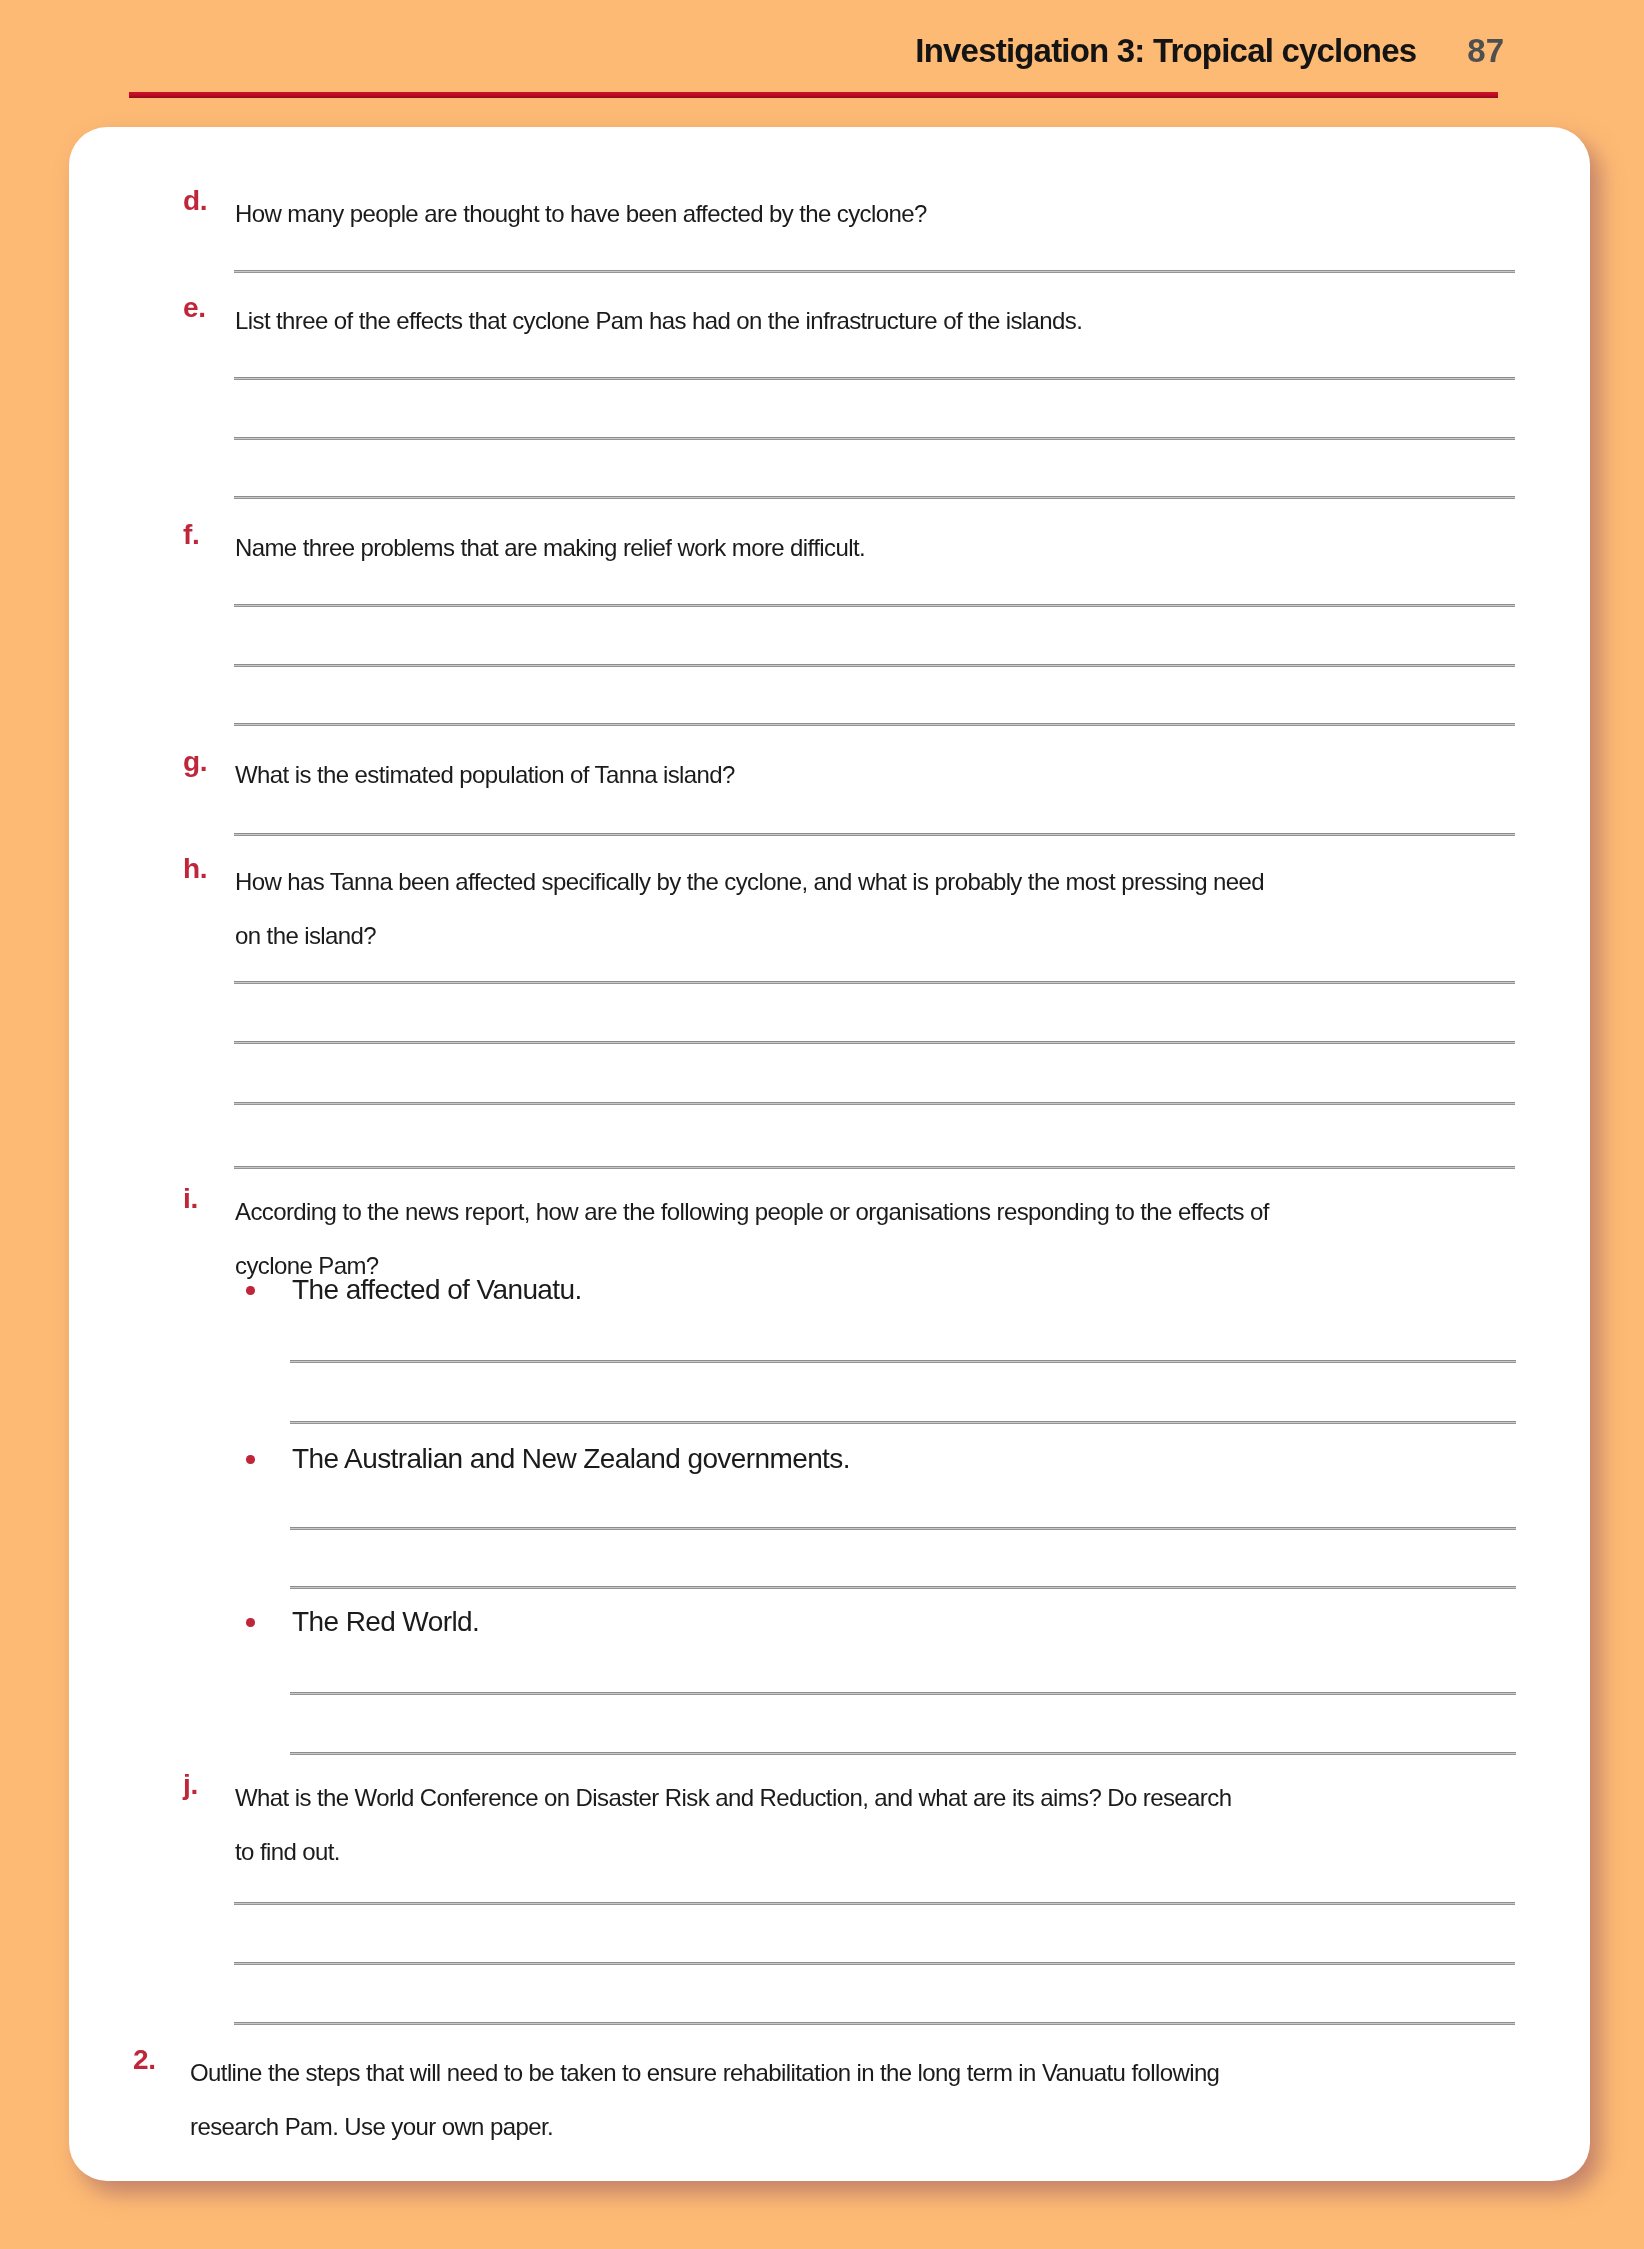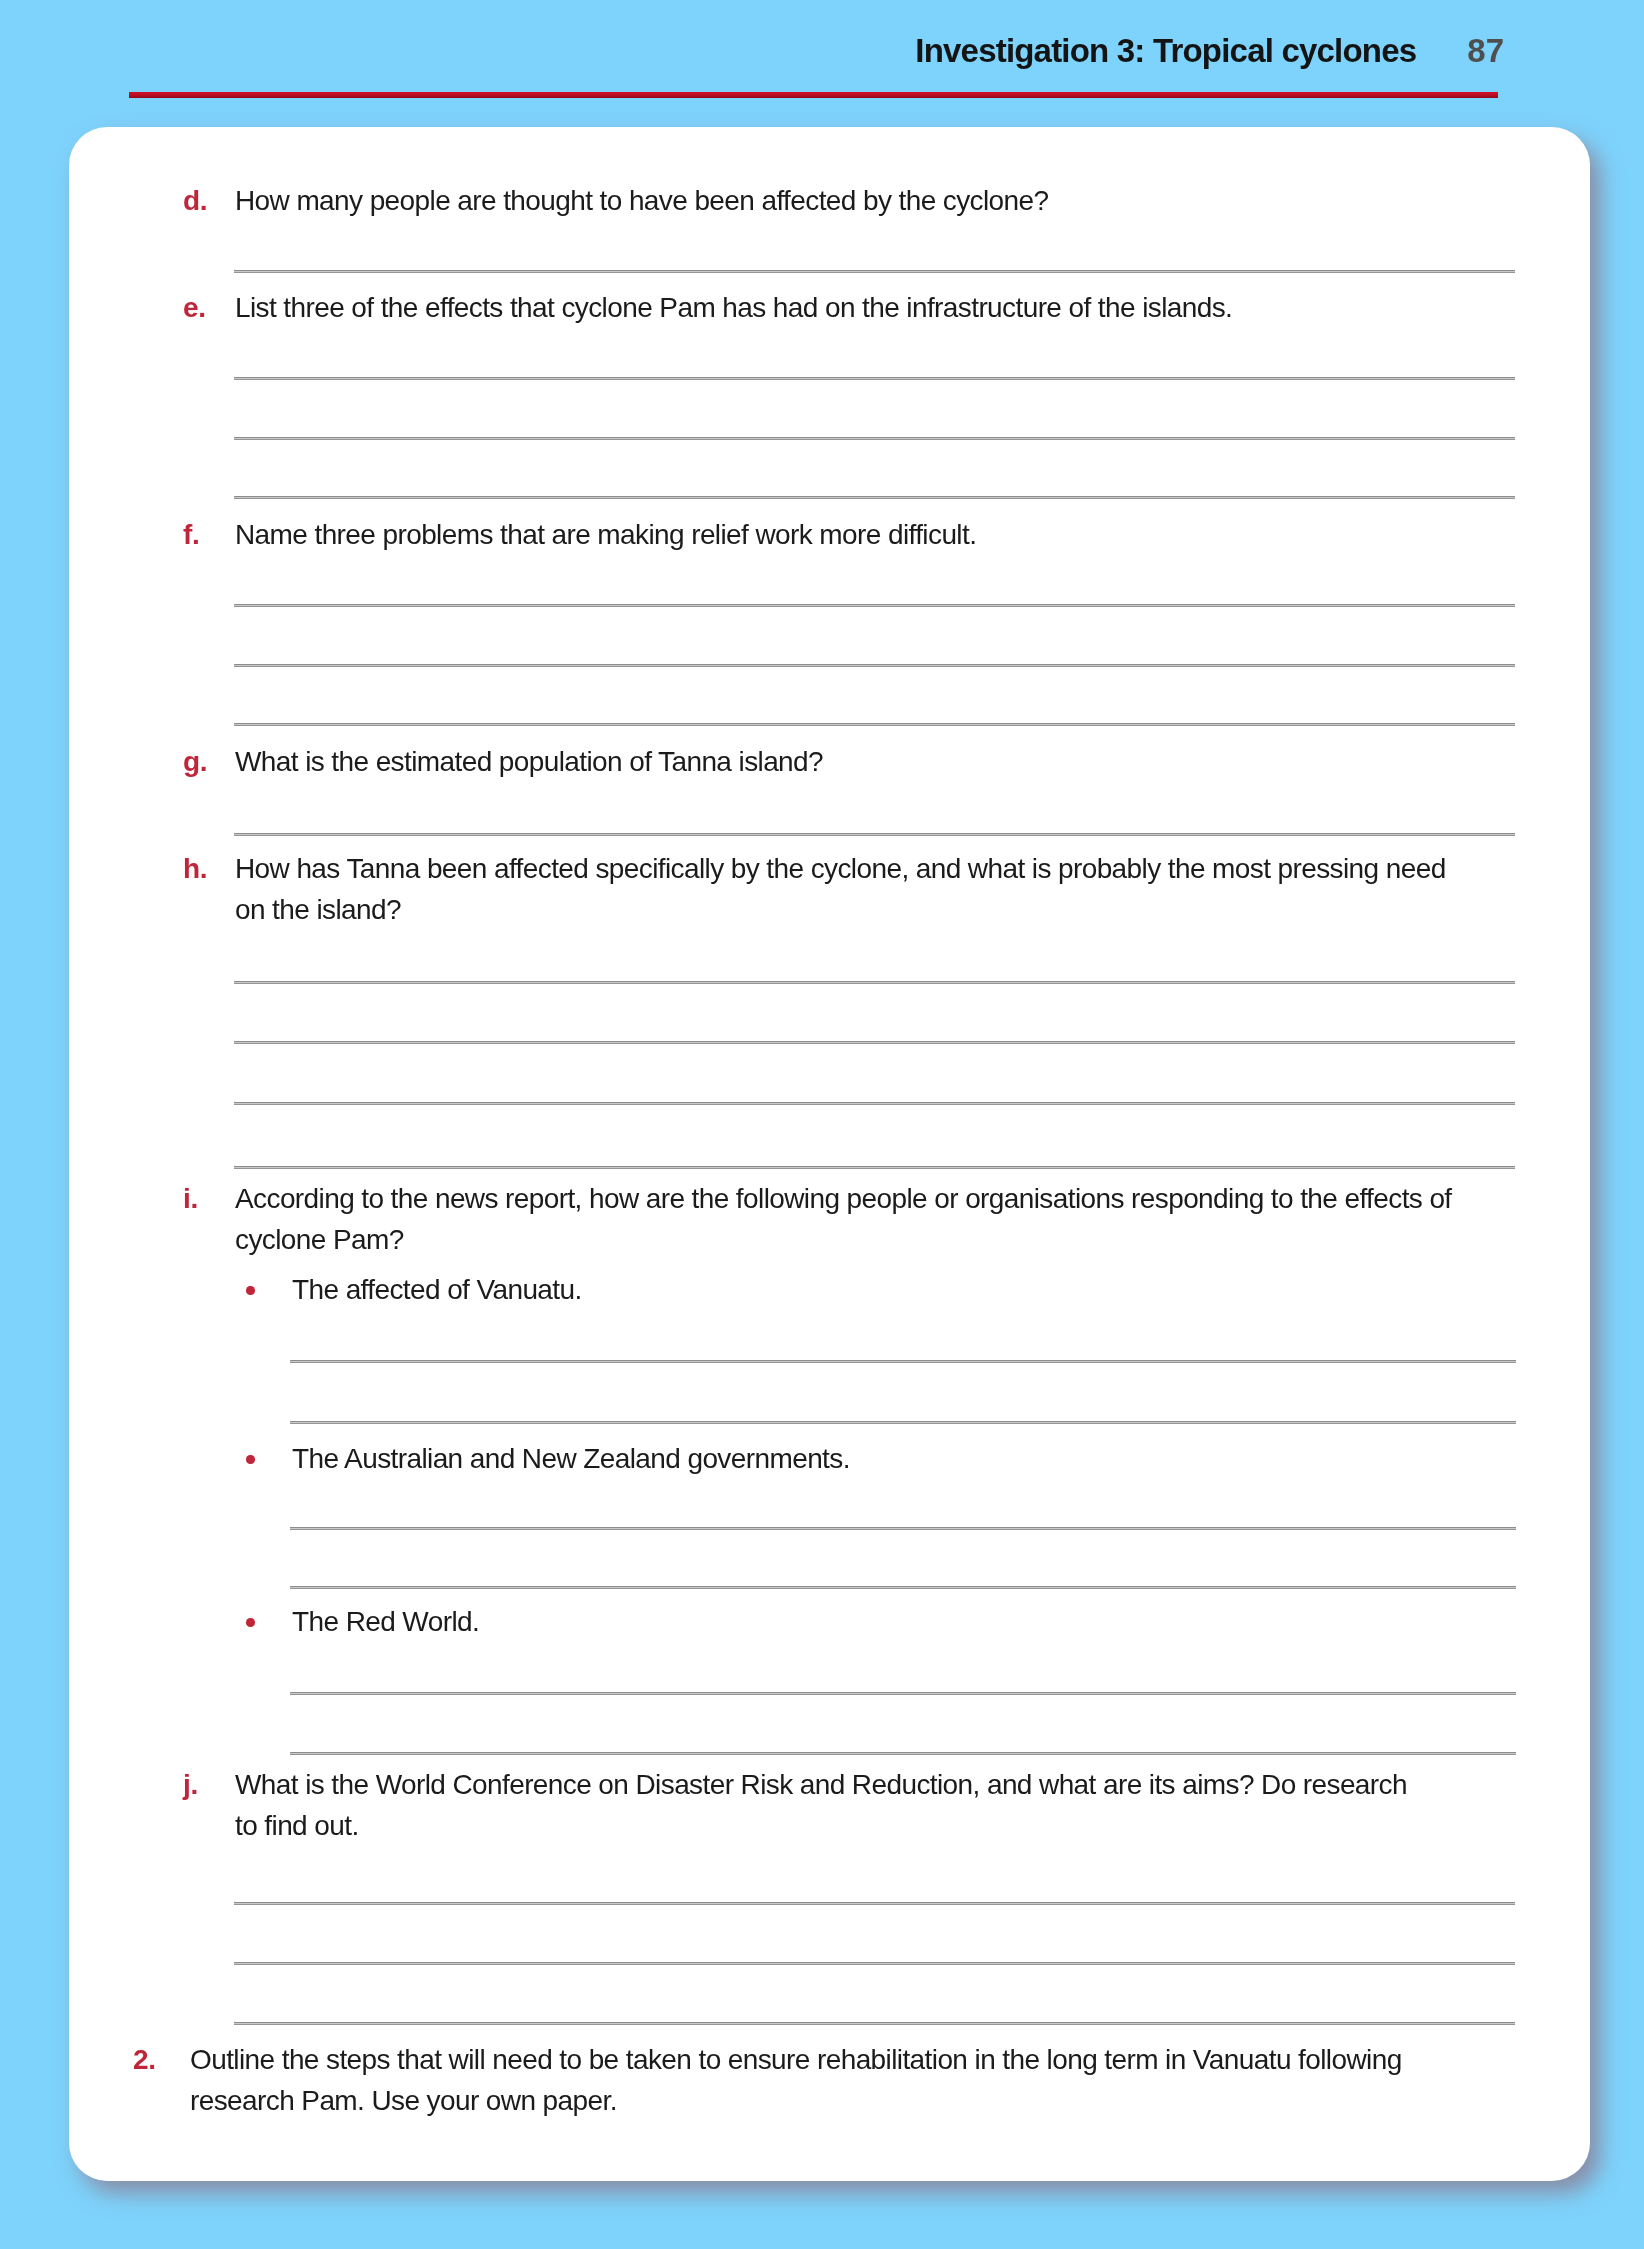--- a/index.html
+++ b/index.html
@@ -2,21 +2,21 @@
 <html style="font-size:13.5px"><head>
 <meta charset="utf-8">
 <style>
   html,body{margin:0;padding:0;}
   body{
     width:1645px;height:2250px;
     background:#f0ccd3;
     font-family:"Liberation Sans", sans-serif;
     overflow:hidden;
   }
-  #page{position:relative;width:1645px;height:2250px;background:#7dd3fc;}
+  #page{position:relative;width:1645px;height:2250px;background:#fdba74;}
 
   
   .header-row{
     position:absolute;top:32px;left:129px;width:1375px;
     display:flex;justify-content:flex-end;align-items:baseline;
   }
   .header-title{
     font-size:33px;font-weight:700;color:#141414;letter-spacing:-0.8px;
     white-space:nowrap;
   }
@@ -40,22 +40,22 @@
   .q{position:absolute;left:0;width:1645px;}
   .q-label{
     position:absolute;left:183px;top:0;
     font-size:28px;font-weight:700;color:#c0263a;letter-spacing:-0.4px;
     line-height:41px;white-space:nowrap;
   }
   .q-label.outdent{left:133px;}
   .q-lines{position:absolute;left:235px;top:0;}
   .q-lines.outdent{left:190px;}
   .q-line{
-    font-size:28px;color:#1b1b1b;letter-spacing:-0.6px;
-    line-height:41px;white-space:nowrap;
+    font-size:24px;color:#1b1b1b;letter-spacing:-0.6px;
+    line-height:41px;white-space:nowrap;margin-top:13px;
   }
 
   
   .bullet-dot{
     position:absolute;left:246px;width:8.5px;height:8.5px;border-radius:50%;
     background:#c0263a;
   }
   .bullet-text{
     position:absolute;left:292px;
     font-size:28px;color:#1b1b1b;letter-spacing:-0.6px;

